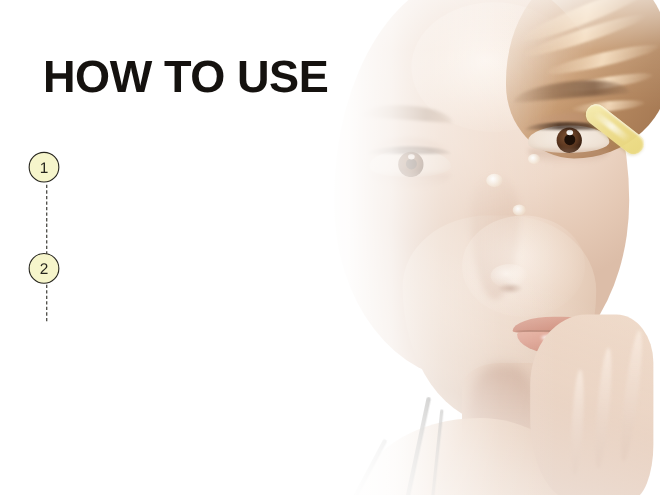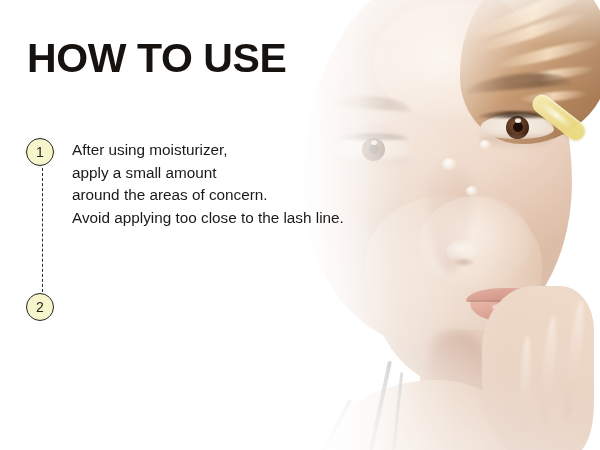--- a/index.html
+++ b/index.html
@@ -359,21 +359,21 @@
         rgba(255,255,255,.55) 0%,
         rgba(255,255,255,.10) 10%,
         rgba(255,255,255,0) 22%);
   }
 
   
   .title {
     position: absolute;
     left: 27px;
     top: 38px;
-    margin: 0;
+    margin: 12px;
     font-size: 41px;
     line-height: 1;
     font-weight: 700;
     letter-spacing: -0.4px;
     color: #15120f;
     font-family: "Liberation Sans", sans-serif;
   }
 
   .steps {
     position: absolute;
@@ -500,24 +500,20 @@
     <div class="photo-fade"></div>
   </div>
 
   <h1 class="title">HOW TO USE</h1>
 
   <div class="steps">
     <div class="connector"></div>
 
     <div class="step step-1">
       <div class="badge">1</div>
-      <div class="step-text">After using moisturizer,
-apply a small amount
-around the areas of concern.
-Avoid applying too close to the lash line.</div>
     </div>
 
     <div class="step step-2">
       <div class="badge">2</div>
     </div>
   </div>
 
 </div>
 
 </body></html>

